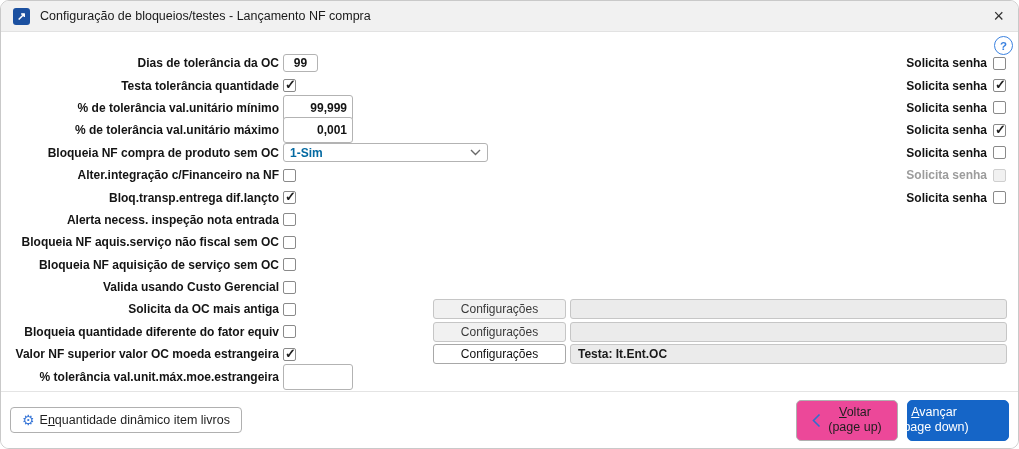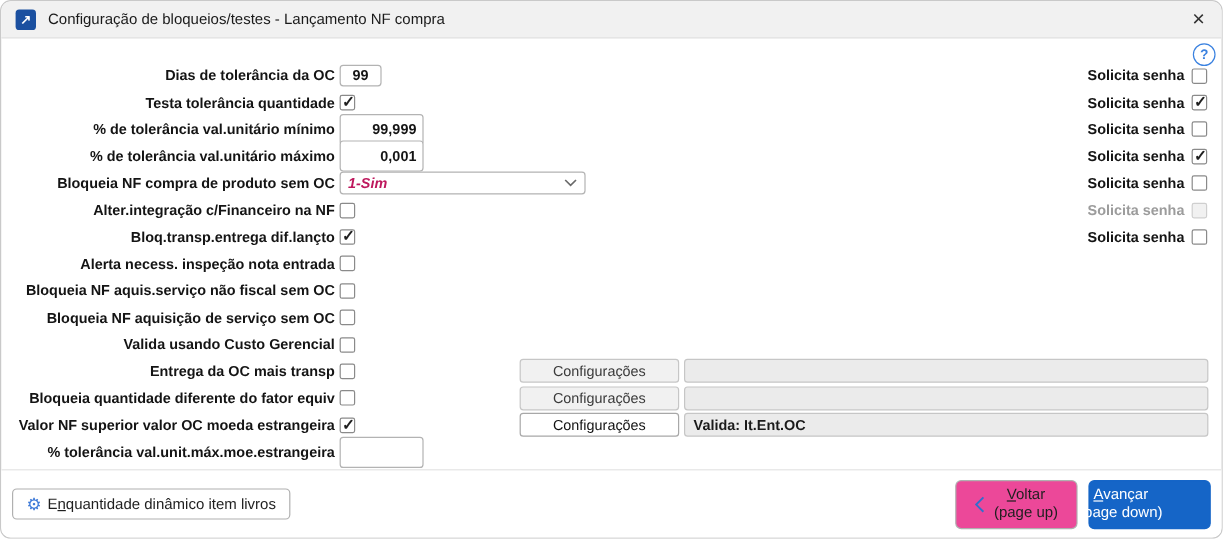--- a/index.html
+++ b/index.html
@@ -43,21 +43,21 @@
     border-radius:2px;background:#fff;flex:0 0 auto;cursor:pointer;
   }
   .cb.checked::after{
     content:"✓";position:absolute;left:1px;top:-3px;font-size:13px;font-weight:bold;color:#1f1f1f;
   }
   .cb.disabled{background:#f1f1f1;border-color:#cfcfcf;}
   .dd{
     box-sizing:border-box;width:205px;height:19px;border:1px solid #b3b3b3;border-radius:3px;
     background:#fff;display:flex;align-items:center;padding:0 6px;cursor:pointer;
   }
-  .dd .dd-val{font-size:12px;font-weight:bold;color:#be185d;font-style:italic;}
+  .dd .dd-val{font-size:12px;font-weight:bold;color:#0369a1;}
   .dd svg{margin-left:auto;}
   
   .sol{position:absolute;right:12px;top:0;height:100%;display:flex;align-items:center;gap:6px;}
   .sol-lbl{font-size:12px;font-weight:bold;color:#141414;white-space:nowrap;}
   .sol.disabled .sol-lbl{color:#9c9c9c;}
   
   .mid{position:absolute;left:428px;right:11px;top:1px;display:flex;gap:4px;align-items:center;}
   .cfg-btn{
     box-sizing:border-box;width:133px;height:20px;border:1px solid #c6c6c6;border-radius:3px;
     background:#f1f1f1;font-size:12px;color:#3a3a3a;display:flex;align-items:center;
@@ -187,21 +187,21 @@
         <span class="lbl">Bloqueia NF aquisição de serviço sem OC</span>
         <span class="cb"></span>
       </div>
 
       <div class="row">
         <span class="lbl">Valida usando Custo Gerencial</span>
         <span class="cb"></span>
       </div>
 
       <div class="row">
-        <span class="lbl">Entrega da OC mais transp</span>
+        <span class="lbl">Solicita da OC mais antiga</span>
         <span class="cb"></span>
         <div class="mid">
           <div class="cfg-btn">Configurações</div>
           <div class="cfg-field"></div>
         </div>
       </div>
 
       <div class="row">
         <span class="lbl">Bloqueia quantidade diferente do fator equiv</span>
         <span class="cb"></span>
@@ -209,21 +209,21 @@
           <div class="cfg-btn">Configurações</div>
           <div class="cfg-field"></div>
         </div>
       </div>
 
       <div class="row">
         <span class="lbl">Valor NF superior valor OC moeda estrangeira</span>
         <span class="cb checked"></span>
         <div class="mid">
           <div class="cfg-btn enabled">Configurações</div>
-          <div class="cfg-field">Valida: It.Ent.OC</div>
+          <div class="cfg-field">Testa: It.Ent.OC</div>
         </div>
       </div>
 
       <div class="row">
         <span class="lbl">% tolerância val.unit.máx.moe.estrangeira</span>
         <input class="txt w70" value="" style="">
       </div>
 
     </div>
   </div>

